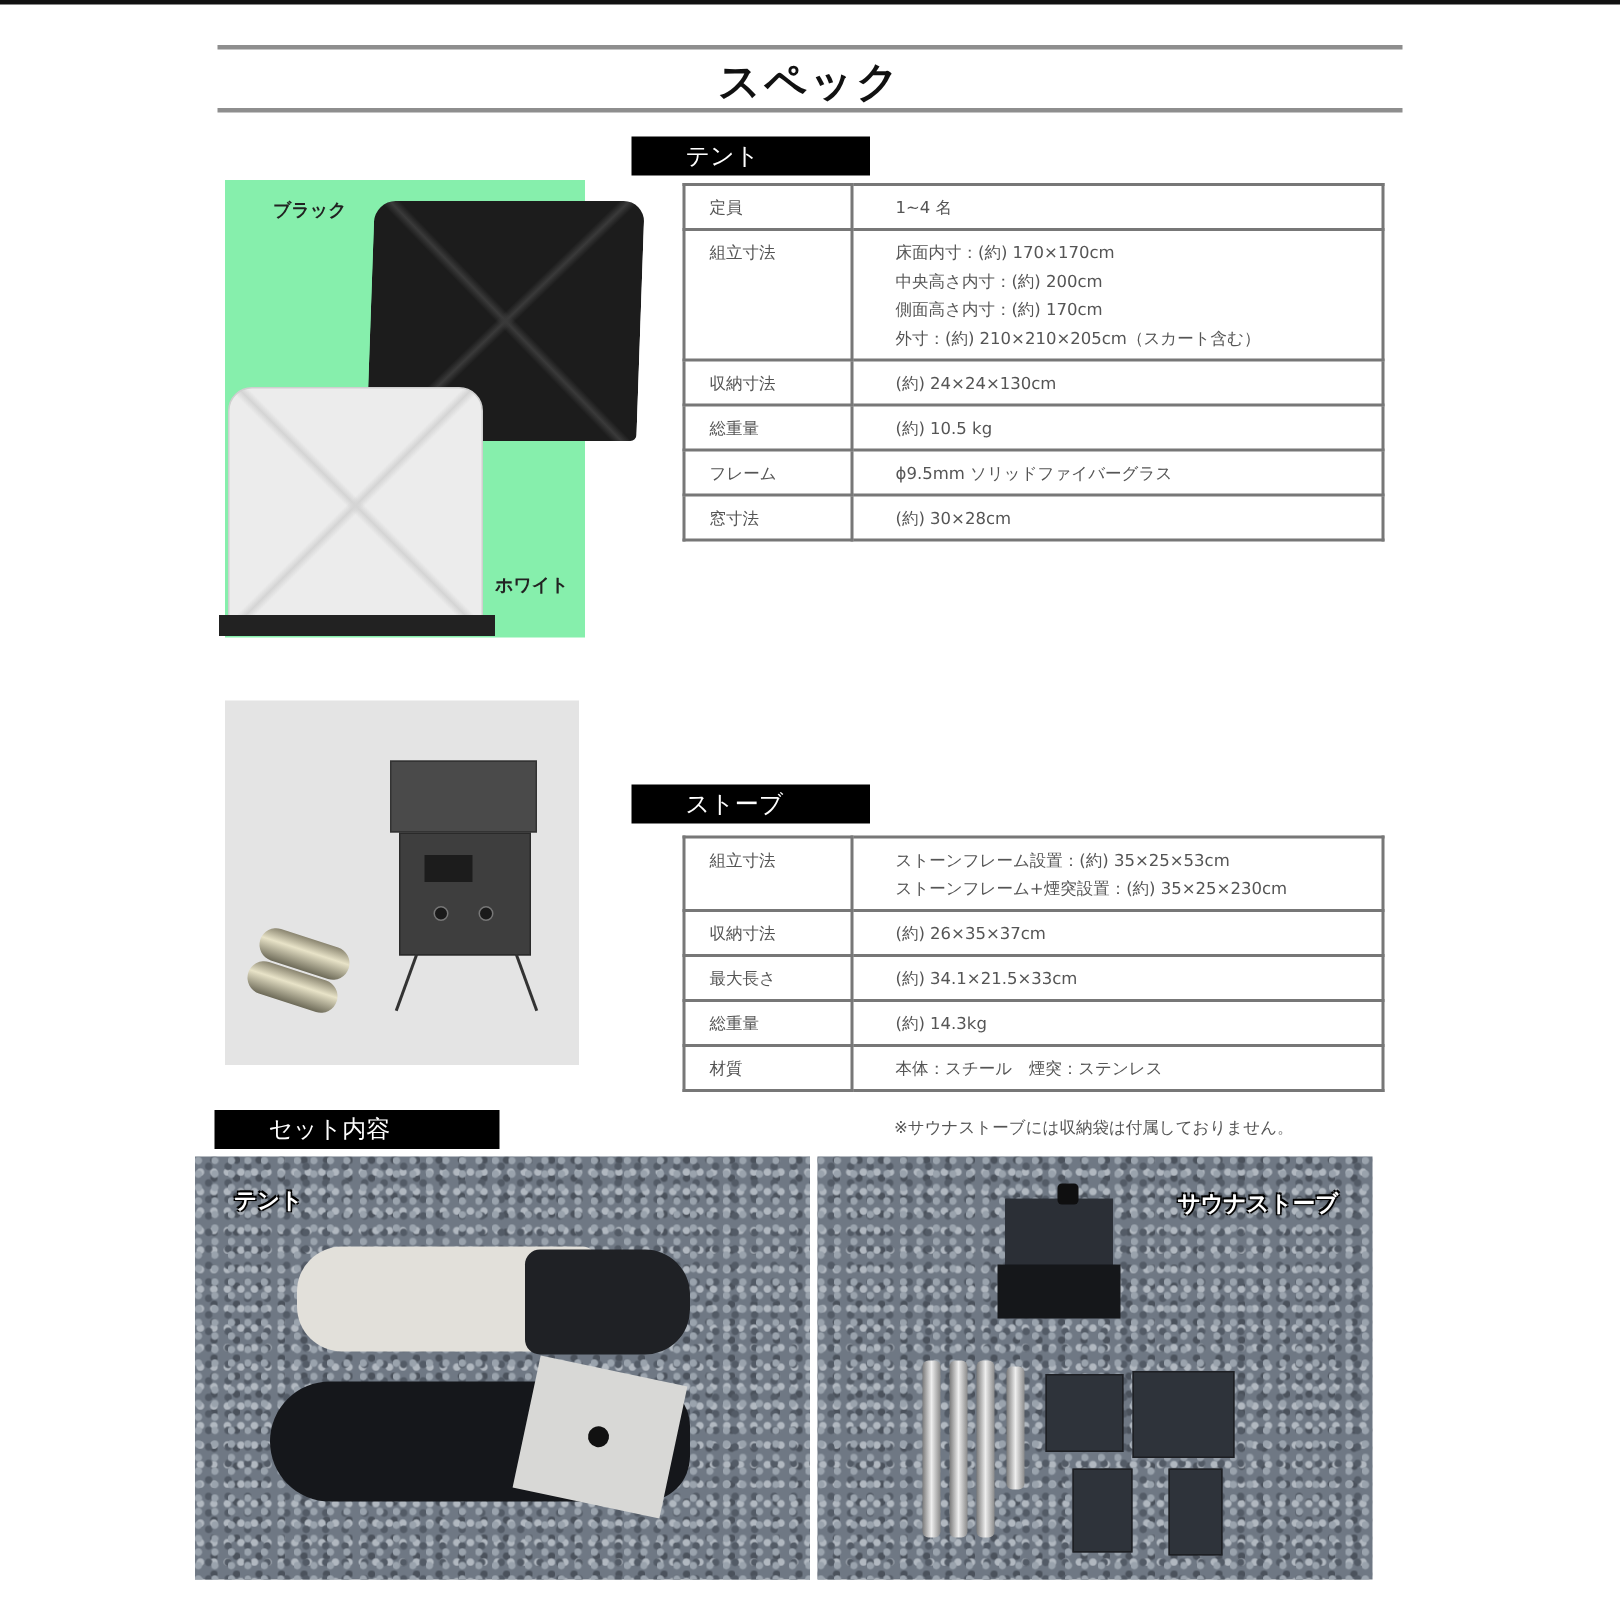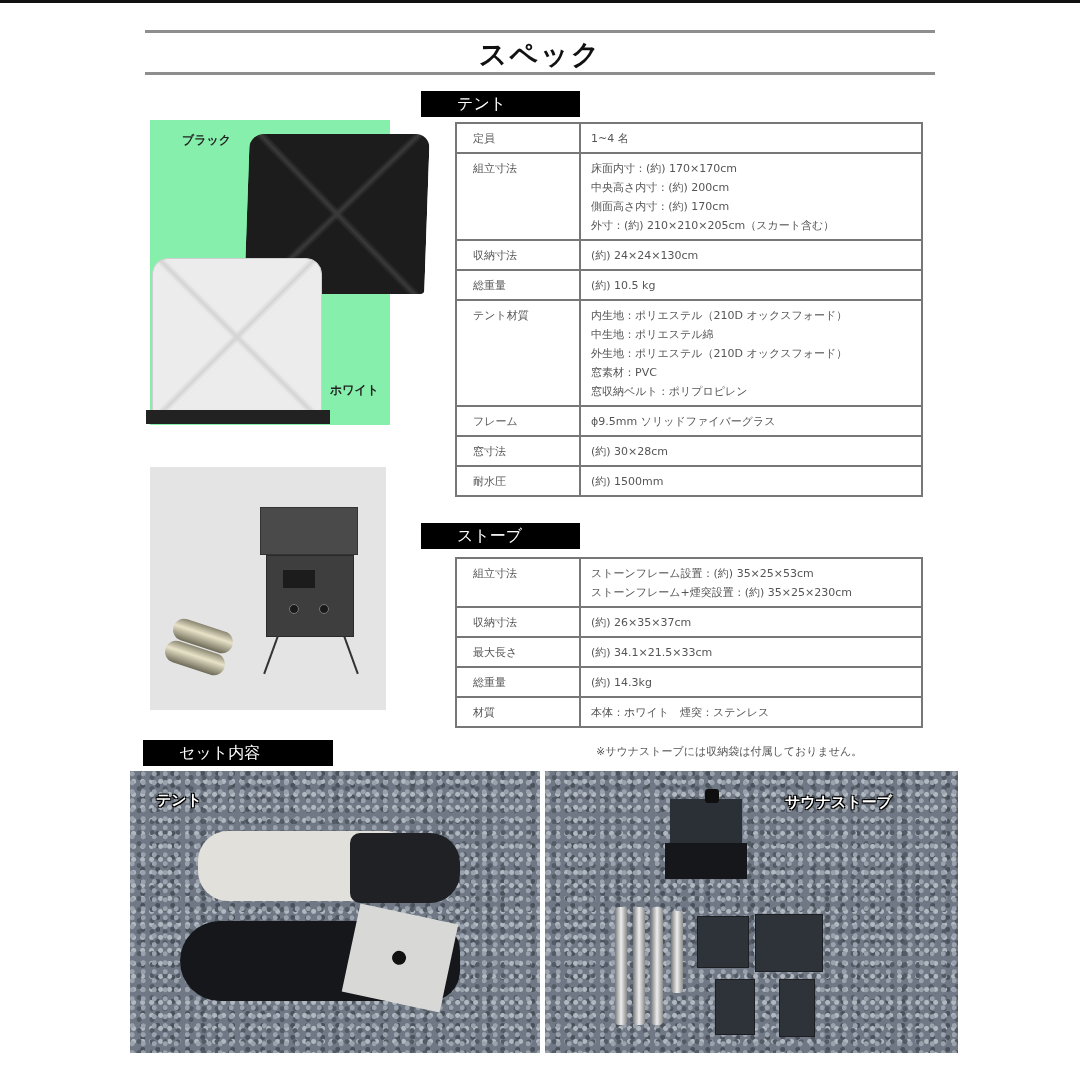--- a/index.html
+++ b/index.html
@@ -16,22 +16,22 @@
 
   .section-label { position: absolute; background: #000; color: #fff; font-size: 16px;
                    height: 26px; line-height: 26px; padding-left: 36px; }
   .sl-tent { left: 421px; top: 91px; width: 159px; }
   .sl-stove { left: 421px; top: 523px; width: 159px; }
   .sl-set { left: 143px; top: 740px; width: 190px; height: 26px; padding-left: 36px; }
 
   table.spec { position: absolute; left: 455px; width: 468px; border-collapse: collapse;
                font-size: 11px; color: #555; }
   table.spec td { border: 2px solid #777; vertical-align: top; padding: 5px 10px 4px 16px; line-height: 19px; }
-  table.spec td.k { width: 124px; }
-  table.spec td.v { padding-left: 10px; }
+  table.spec td.k { width: 112px; }
+  table.spec td.v { padding-left: 28px; }
   table.spec td.v div { white-space: nowrap; }
   .t-tent { top: 122px; }
   .t-stove { top: 557px; }
 
   .note { position: absolute; left: 596px; top: 744px; font-size: 11px; color: #555; }
 
   
   .tent-photo { position: absolute; left: 150px; top: 120px; width: 240px; height: 305px; background: #86efac; }
   .tent-black { position: absolute; left: 97px; top: 14px; width: 180px; height: 160px; background: #1c1c1c;
                 border-radius: 14px 14px 4px 4px; transform: skewX(-2deg);
@@ -55,21 +55,21 @@
   .pipe { position: absolute; width: 62px; height: 22px; border-radius: 11px; background: linear-gradient(#8a8570, #e8e3c8 40%, #6d6a58); transform: rotate(18deg); }
 
   .set-photo { position: absolute; top: 771px; height: 282px; background: #6f7884;
                background-image:
                  radial-gradient(circle at 20% 30%, #9aa3ad 2px, transparent 3px),
                  radial-gradient(circle at 70% 60%, #535b66 2px, transparent 3px),
                  radial-gradient(circle at 40% 80%, #b1b8c0 2px, transparent 3px),
                  radial-gradient(circle at 85% 20%, #4b525c 2px, transparent 3px);
                background-size: 11px 9px, 13px 11px, 9px 13px, 15px 12px; }
   .sp-left { left: 130px; width: 410px; }
-  .sp-right { left: 545px; width: 413px; }
+  .sp-right { left: 545px; width: 370px; }
   .photo-caption { position: absolute; font-size: 15px; font-weight: bold; color: #fff;
                    text-shadow: -1px -1px 0 #000, 1px -1px 0 #000, -1px 1px 0 #000, 1px 1px 0 #000, 0 0 3px #000; }
   .cap-left { left: 26px; top: 20px; }
   .cap-right { left: 240px; top: 22px; }
 
   .rolled-tent { position: absolute; left: 68px; top: 60px; width: 200px; height: 70px; background: #e2e0da; border-radius: 30px 10px 10px 30px; }
   .rolled-tent-dark { position: absolute; left: 220px; top: 62px; width: 110px; height: 70px; background: #1f2125; border-radius: 10px 30px 30px 10px; }
   .bag { position: absolute; left: 50px; top: 150px; width: 280px; height: 80px; background: #15171b; border-radius: 40px 30px 30px 40px; }
   .bag-flap { position: absolute; left: 220px; top: 142px; width: 100px; height: 90px; background: #d8d8d6; transform: rotate(12deg); }
   .bag-flap::after { content: ""; position: absolute; left: 42px; top: 38px; width: 14px; height: 14px; border-radius: 50%; background: #111; }
@@ -134,45 +134,29 @@
           <div>(約) 24×24×130cm</div>
         </td>
       </tr>
       <tr>
         <td class="k">総重量</td>
         <td class="v">
           <div>(約) 10.5 kg</div>
         </td>
       </tr>
       <tr>
-        <td class="k">テント材質</td>
-        <td class="v">
-          <div>内生地：ポリエステル（210D オックスフォード）</div>
-          <div>中生地：ポリエステル綿</div>
-          <div>外生地：ポリエステル（210D オックスフォード）</div>
-          <div>窓素材：PVC</div>
-          <div>窓収納ベルト：ポリプロピレン</div>
-        </td>
-      </tr>
-      <tr>
         <td class="k">フレーム</td>
         <td class="v">
           <div>ϕ9.5mm ソリッドファイバーグラス</div>
         </td>
       </tr>
       <tr>
         <td class="k">窓寸法</td>
         <td class="v">
           <div>(約) 30×28cm</div>
-        </td>
-      </tr>
-      <tr>
-        <td class="k">耐水圧</td>
-        <td class="v">
-          <div>(約) 1500mm</div>
         </td>
       </tr>
     </tbody>
 </table>
 
 <div class="section-label sl-stove">ストーブ</div>
 <table class="spec t-stove">
   <tbody id="stove-body">
       <tr>
         <td class="k">組立寸法</td>
@@ -195,21 +179,21 @@
       </tr>
       <tr>
         <td class="k">総重量</td>
         <td class="v">
           <div>(約) 14.3kg</div>
         </td>
       </tr>
       <tr>
         <td class="k">材質</td>
         <td class="v">
-          <div>本体：ホワイト　煙突：ステンレス</div>
+          <div>本体：スチール　煙突：ステンレス</div>
         </td>
       </tr>
     </tbody>
 </table>
 <div class="note">※サウナストーブには収納袋は付属しておりません。</div>
 
 <div class="section-label sl-set">セット内容</div>
 
 <div class="set-photo sp-left">
   <div class="rolled-tent"></div>

